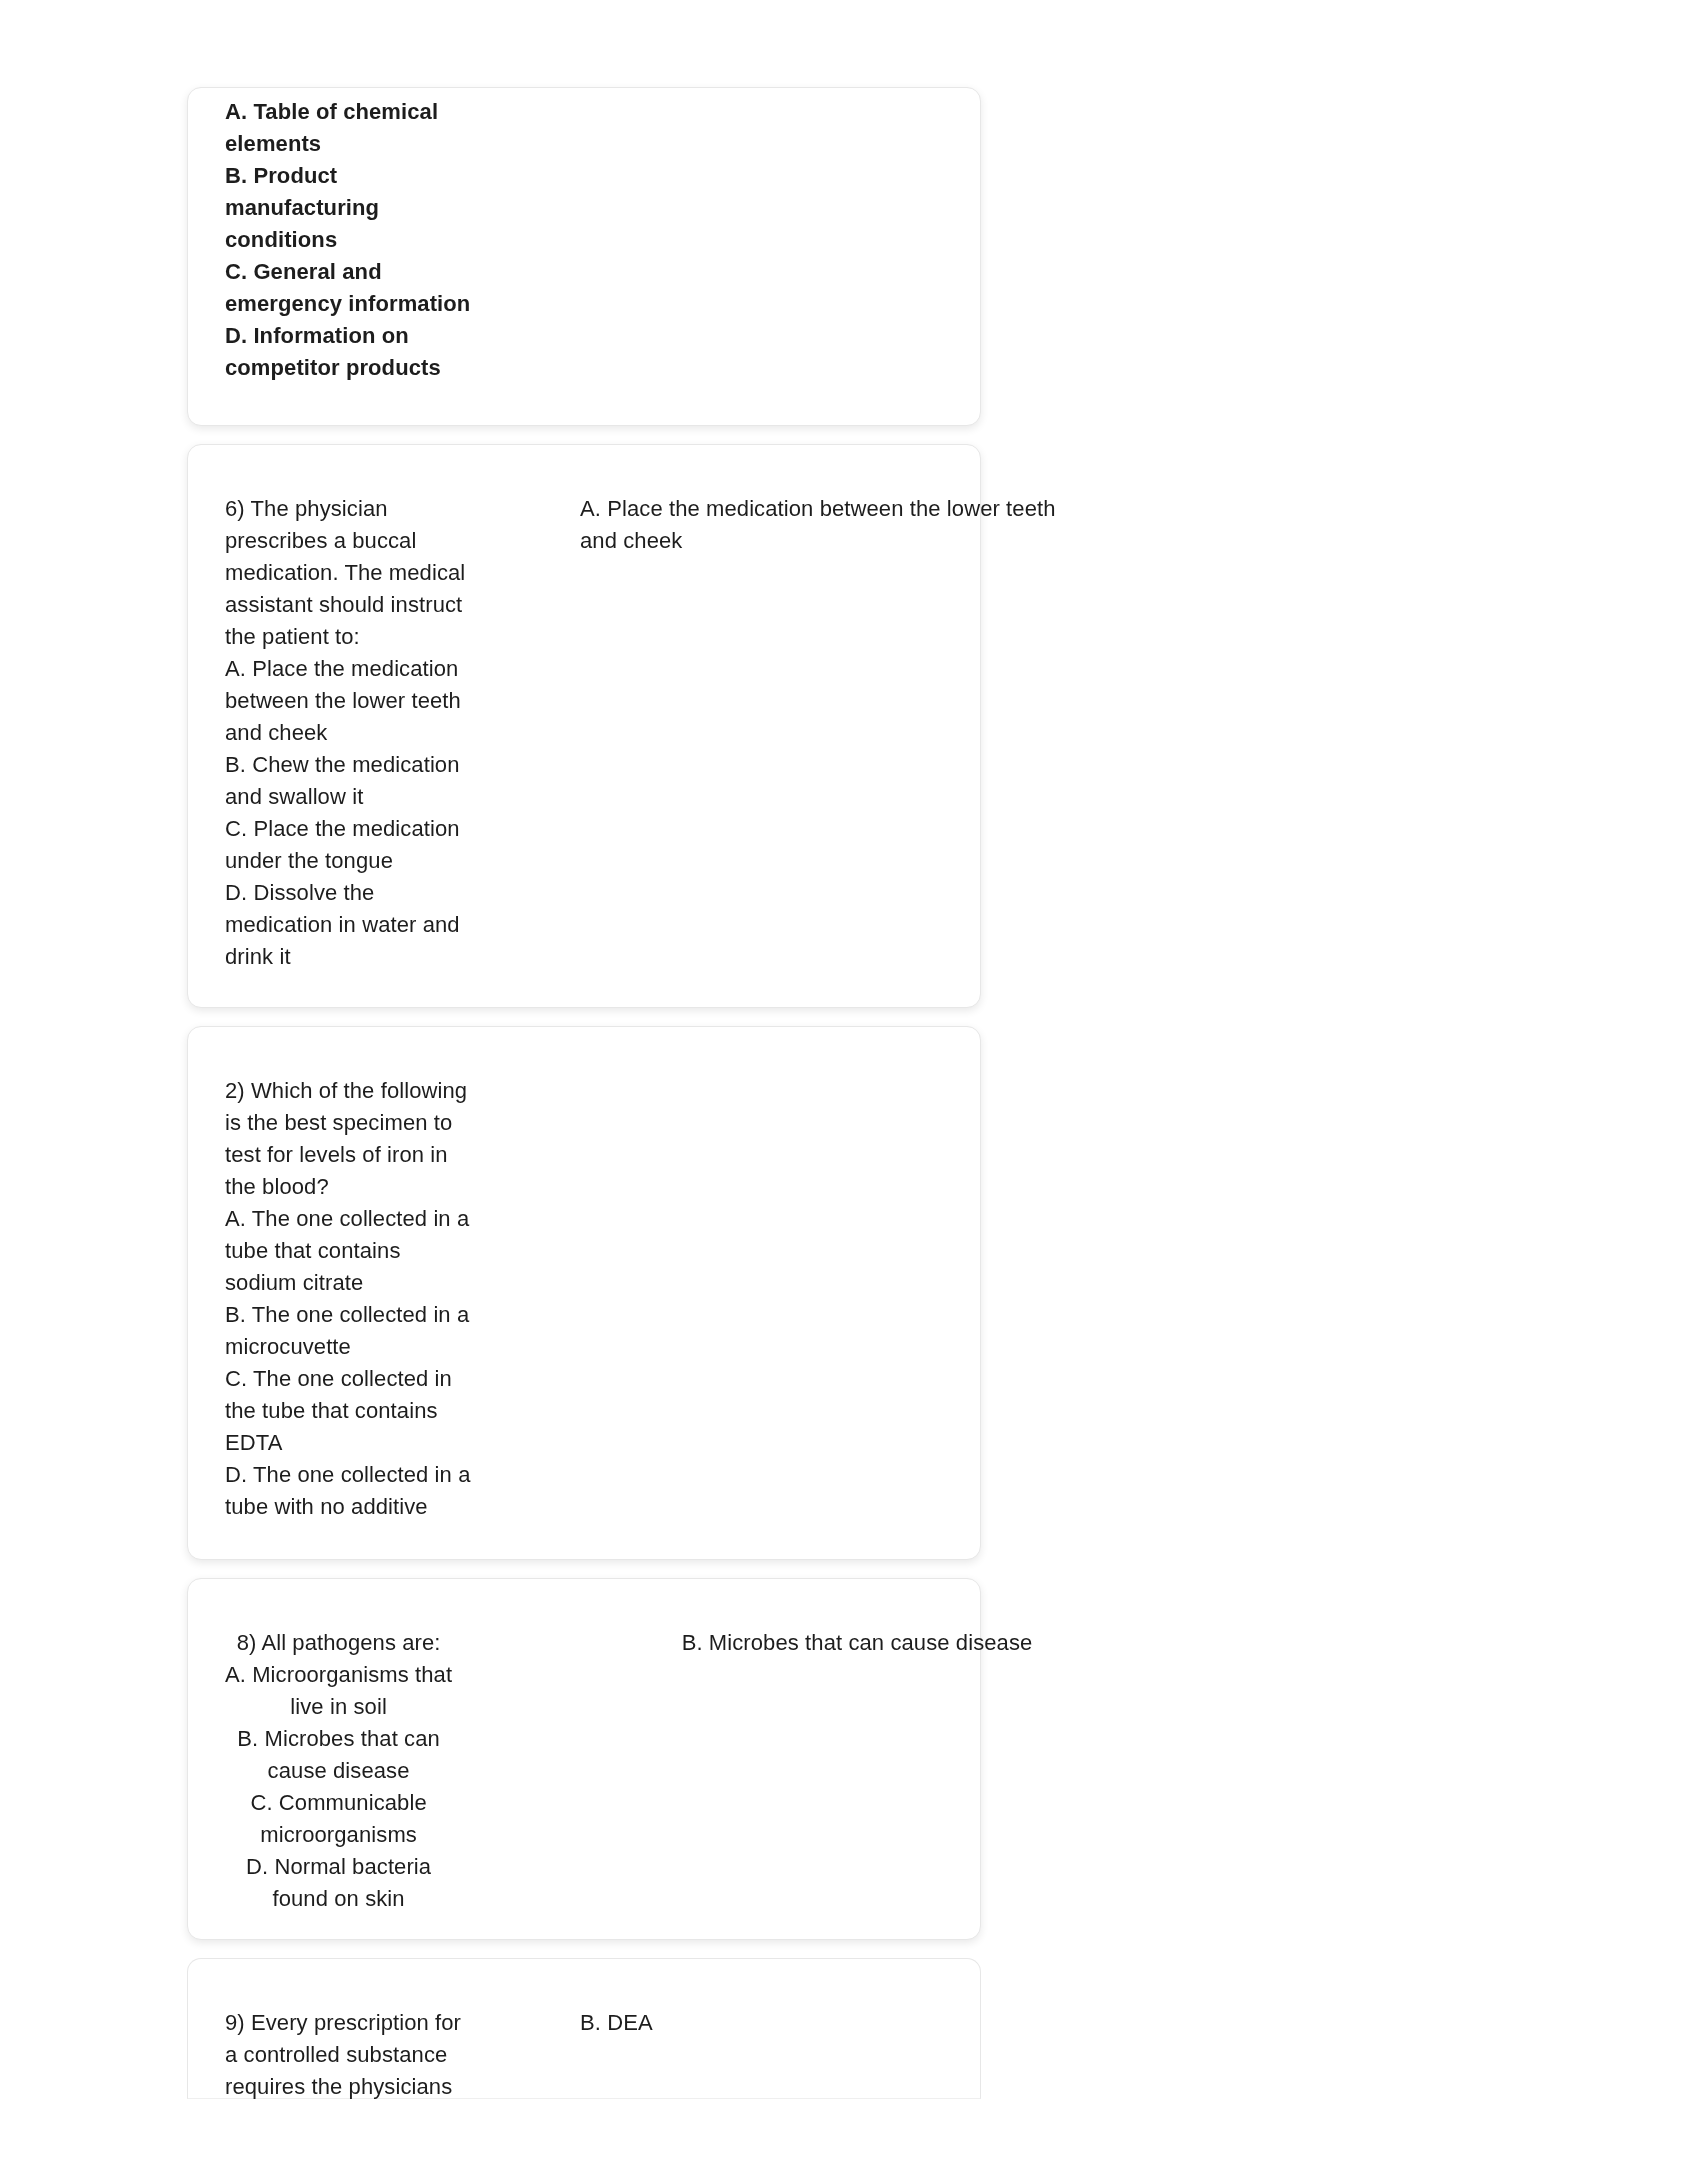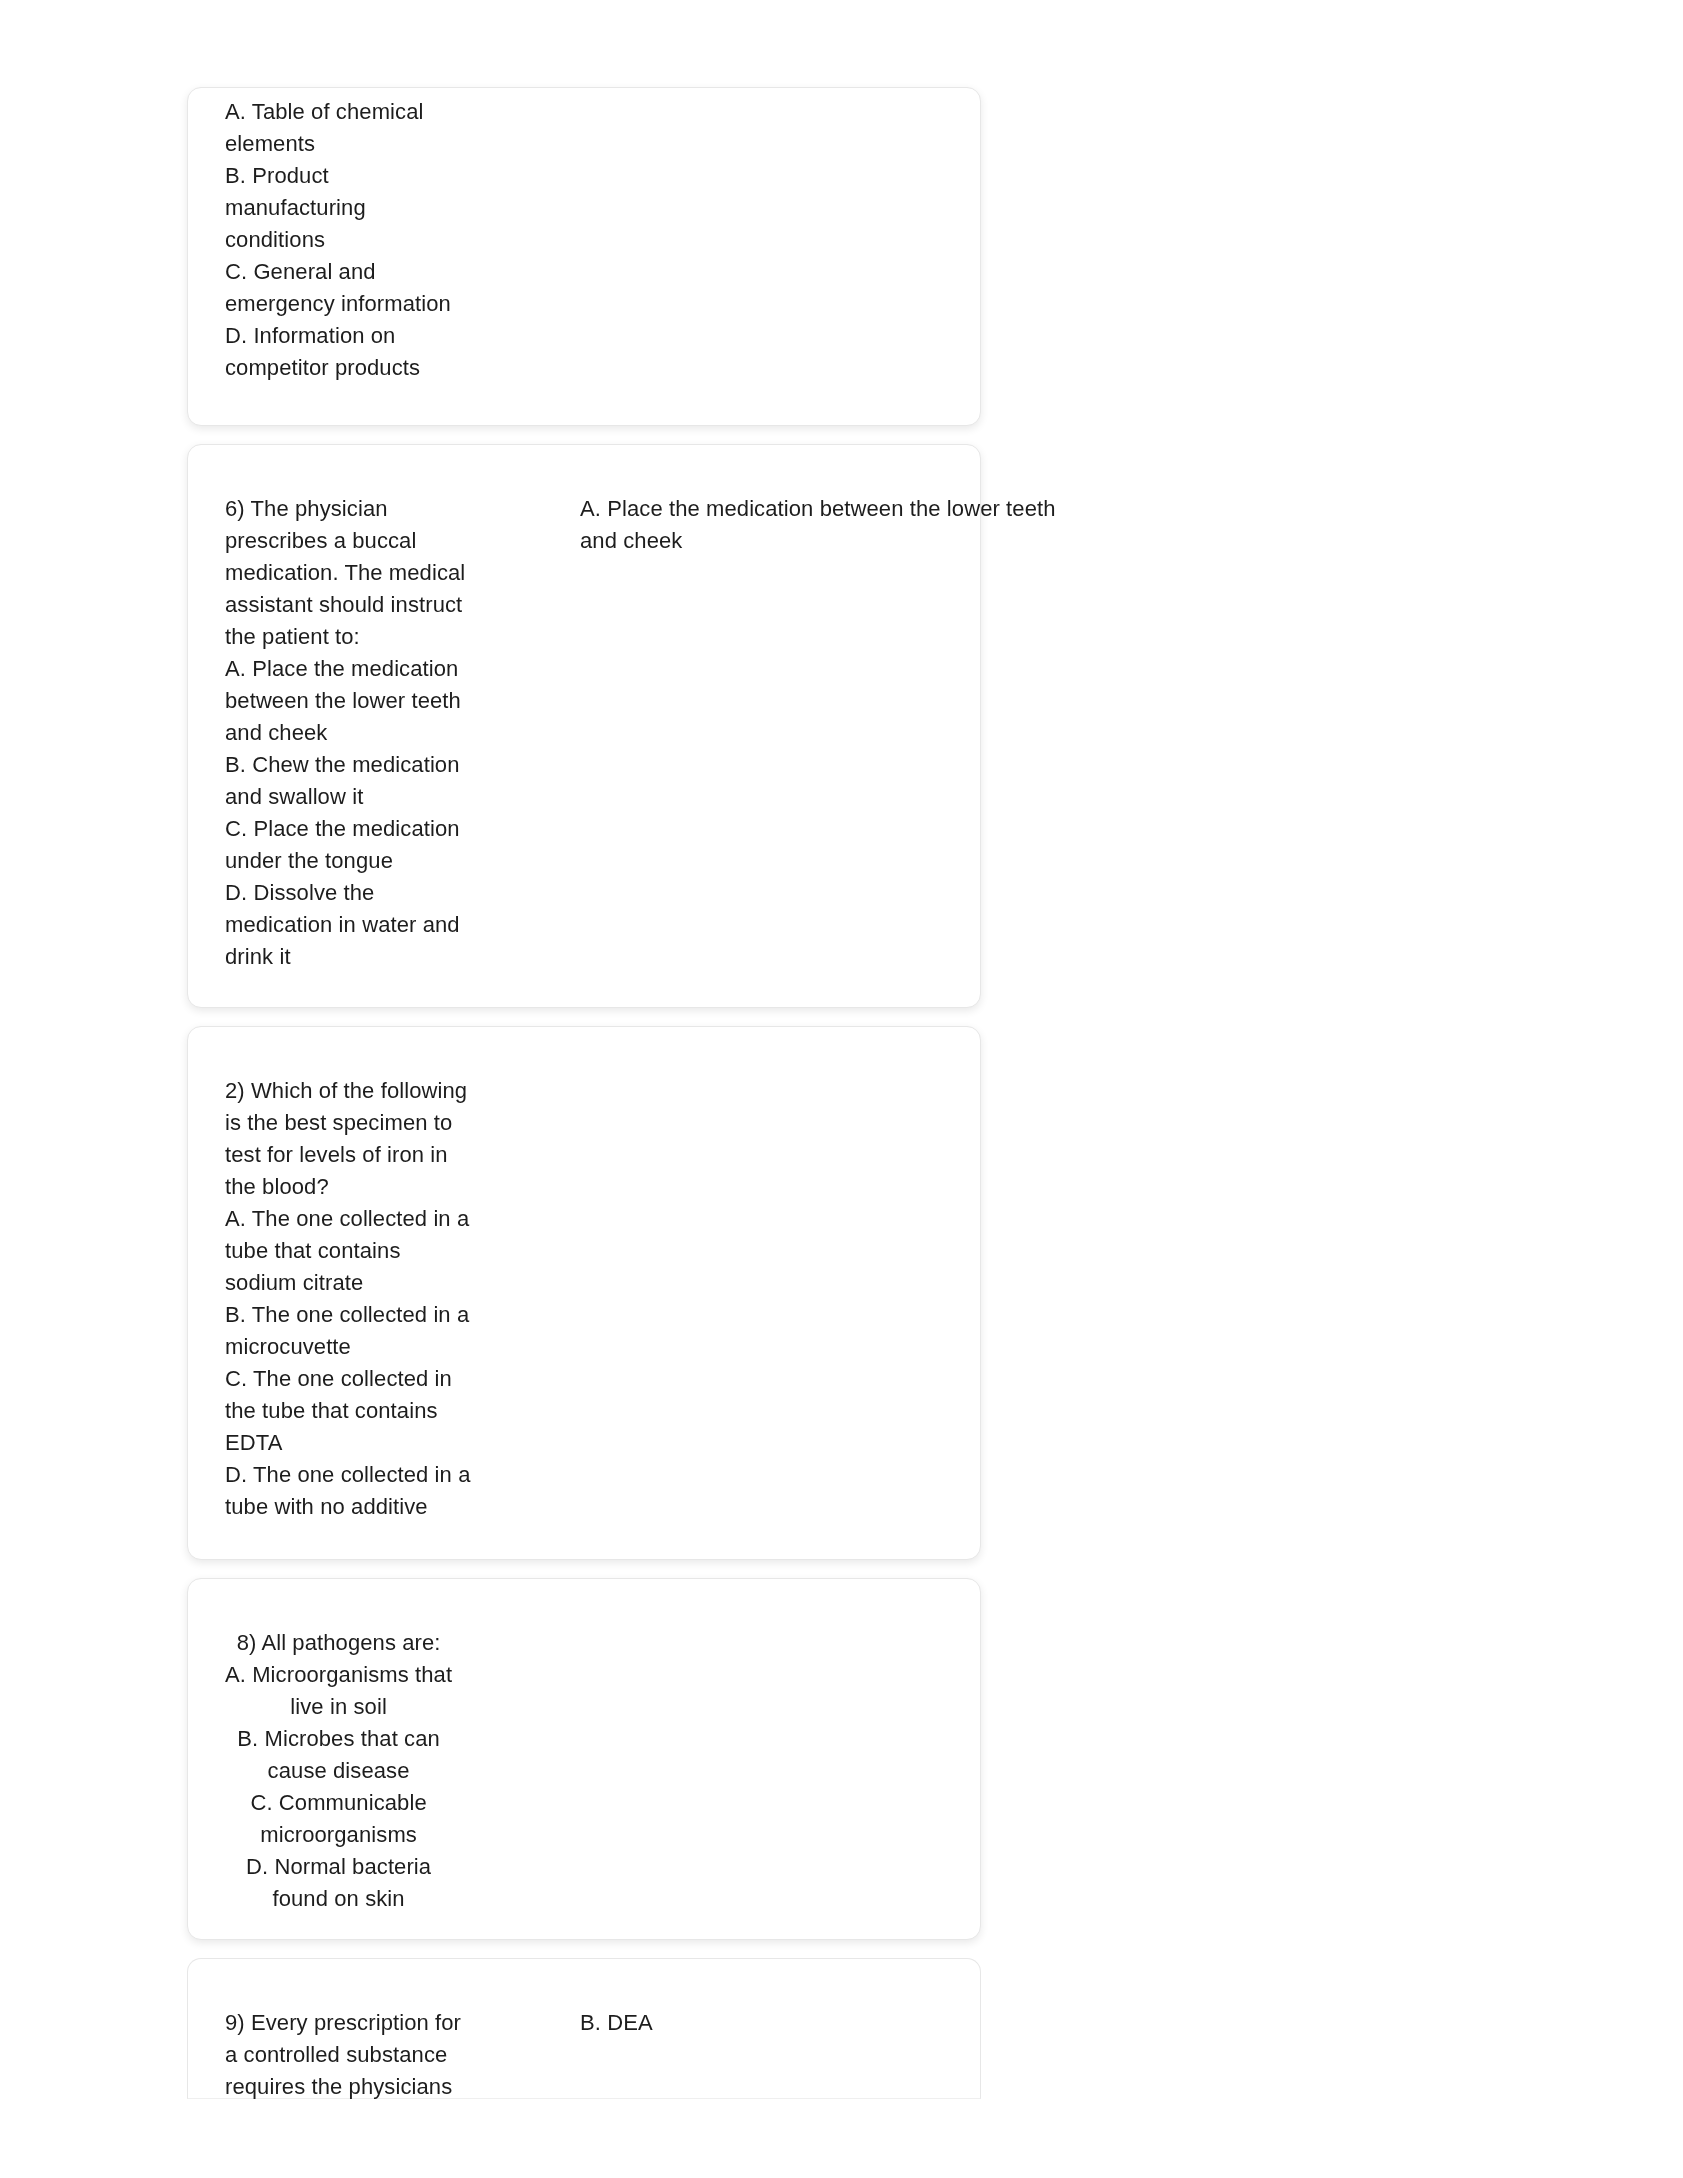--- a/index.html
+++ b/index.html
@@ -45,21 +45,21 @@
     position: absolute;
     top: 48px;
     font-size: 22px;
     line-height: 32px;
     color: #1d1d1d;
     white-space: pre;           
     letter-spacing: 0.1px;
   }
   .q-col { left: 37px; }
   .a-col { left: 375px; width: 554px; margin-left: 17px; }
-  .card-1 .q-col { top: 8px; }  
+  .card-1 .q-col { top: 8px; font-weight: bold; }  
 </style>
 </head>
 <body>
 
 <div class="page">
 
   <div class="card card-1">
     <div class="q-col">A. Table of chemical
 elements
 B. Product
@@ -112,20 +112,21 @@
   <div class="card card-4">
     <div class="q-col">8) All pathogens are:
 A. Microorganisms that
 live in soil
 B. Microbes that can
 cause disease
 C. Communicable
 microorganisms
 D. Normal bacteria
 found on skin</div>
+    <div class="a-col">B. Microbes that can cause disease</div>
   </div>
 
   <div class="card card-5">
     <div class="q-col">9) Every prescription for
 a controlled substance
 requires the physicians</div>
     <div class="a-col">B. DEA</div>
   </div>
 
 </div>

